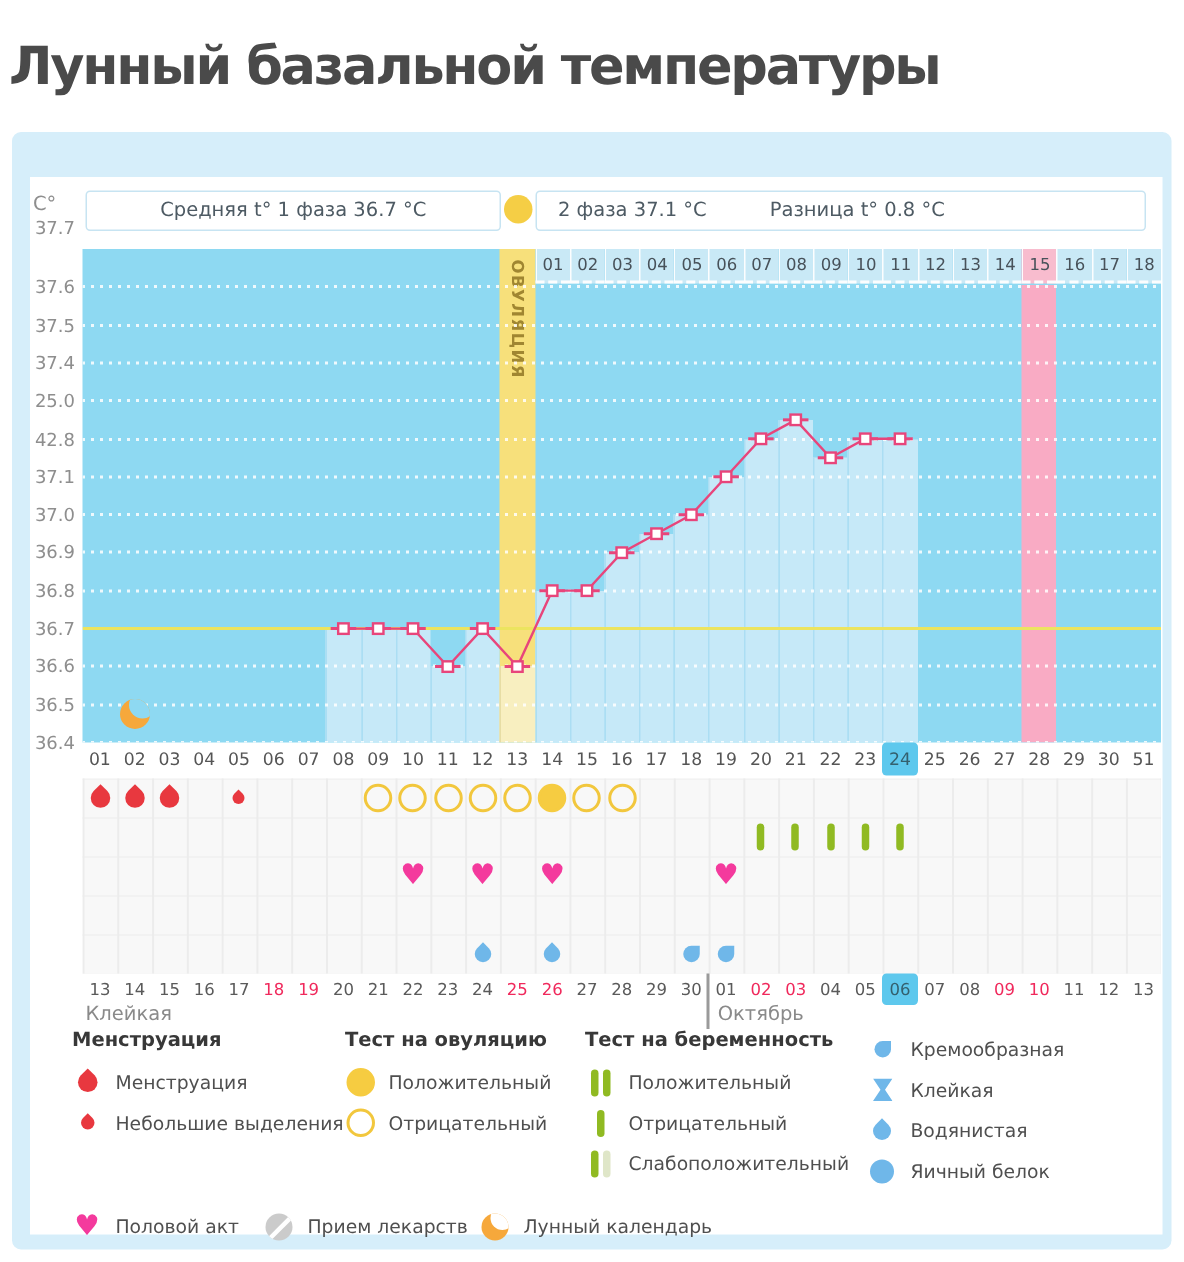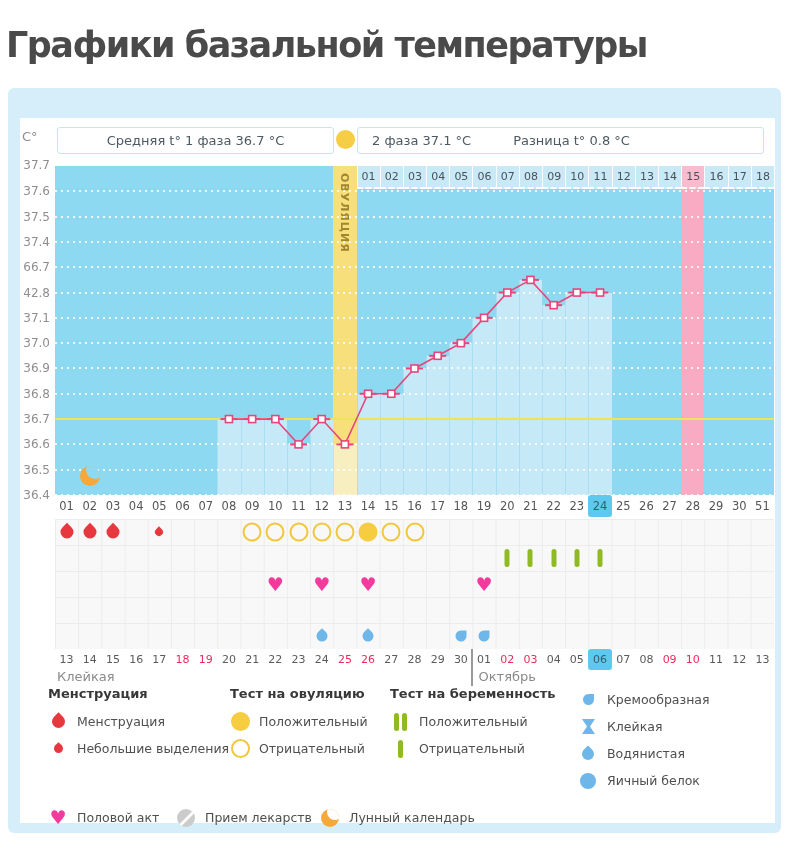--- a/index.html
+++ b/index.html
@@ -50,44 +50,44 @@
   .lg-item{display:flex;align-items:center;gap:9px;height:27px;font-size:12.5px;color:#4f4f4f;}
   .lg-ico{width:20px;display:flex;align-items:center;justify-content:center;flex-shrink:0;}
   .pill{width:18px;height:18px;border-radius:50%;background:#cbcbcb;position:relative;overflow:hidden;}
   .pill .slash{position:absolute;left:8px;top:-2px;width:3px;height:24px;background:#fff;transform:rotate(45deg);}
   .o-drop{width:12px;height:12px;border:2px solid #7fc2ea;background:#fff;border-radius:0 50% 50% 50%;transform:rotate(45deg);box-sizing:border-box;}
   svg{display:block;}
 </style>
 </head>
 <body>
 
-<h1 class="abs page-title">Графики базальной температуры</h1>
+<h1 class="abs page-title">Лунный базальной температуры</h1>
 
 <div class="abs panel">
   <div class="abs inner" style="left:12px;top:30px;"></div>
 </div>
 
 <div class="abs unit-label">C°</div>
 
 <div class="abs hdr-box hdr-box1">
   <span>Средняя t° 1 фаза 36.7 °C</span>
 </div>
 <div class="abs ovu-dot"></div>
 <div class="abs hdr-box hdr-box2">
   <span>2 фаза 37.1 °C</span>
   <span class="sep"></span>
   <span>Разница t° 0.8 °C</span>
 </div>
 
 <div id="yaxis">
-    <div class="abs ytick" style="top: 158px;">37.7</div>
+    <div class="abs ytick" style="top: 145px;">37.7</div>
     <div class="abs ytick" style="top: 184.308px;">37.6</div>
     <div class="abs ytick" style="top: 209.615px;">37.5</div>
     <div class="abs ytick" style="top: 234.923px;">37.4</div>
-    <div class="abs ytick" style="top: 260.231px;">66.7</div>
+    <div class="abs ytick" style="top: 260.231px;">25.0</div>
     <div class="abs ytick" style="top: 285.538px;">42.8</div>
     <div class="abs ytick" style="top: 310.846px;">37.1</div>
     <div class="abs ytick" style="top: 336.154px;">37.0</div>
     <div class="abs ytick" style="top: 361.462px;">36.9</div>
     <div class="abs ytick" style="top: 386.769px;">36.8</div>
     <div class="abs ytick" style="top: 412.077px;">36.7</div>
     <div class="abs ytick" style="top: 437.385px;">36.6</div>
     <div class="abs ytick" style="top: 462.692px;">36.5</div>
     <div class="abs ytick" style="top: 488px;">36.4</div>
   </div>
@@ -371,20 +371,27 @@
           <span class="gbar" style="margin-left: 3px;"></span>
         </span>
         <span>Положительный</span>
       </div>
       <div class="lg-item">
         <span class="lg-ico">
           <span class="gbar"></span>
         </span>
         <span>Отрицательный</span>
       </div>
+      <div class="lg-item">
+        <span class="lg-ico">
+          <span class="gbar"></span>
+          <span class="gbar pale" style="margin-left: 3px;"></span>
+        </span>
+        <span>Слабоположительный</span>
+      </div>
     </div>
     <div class="lg-group" style="left: 578px;">
       <div class="lg-item">
         <span class="lg-ico">
           <span class="comma" style="width: 11px; height: 11px;"></span>
         </span>
         <span>Кремообразная</span>
       </div>
       <div class="lg-item">
         <span class="lg-ico">

